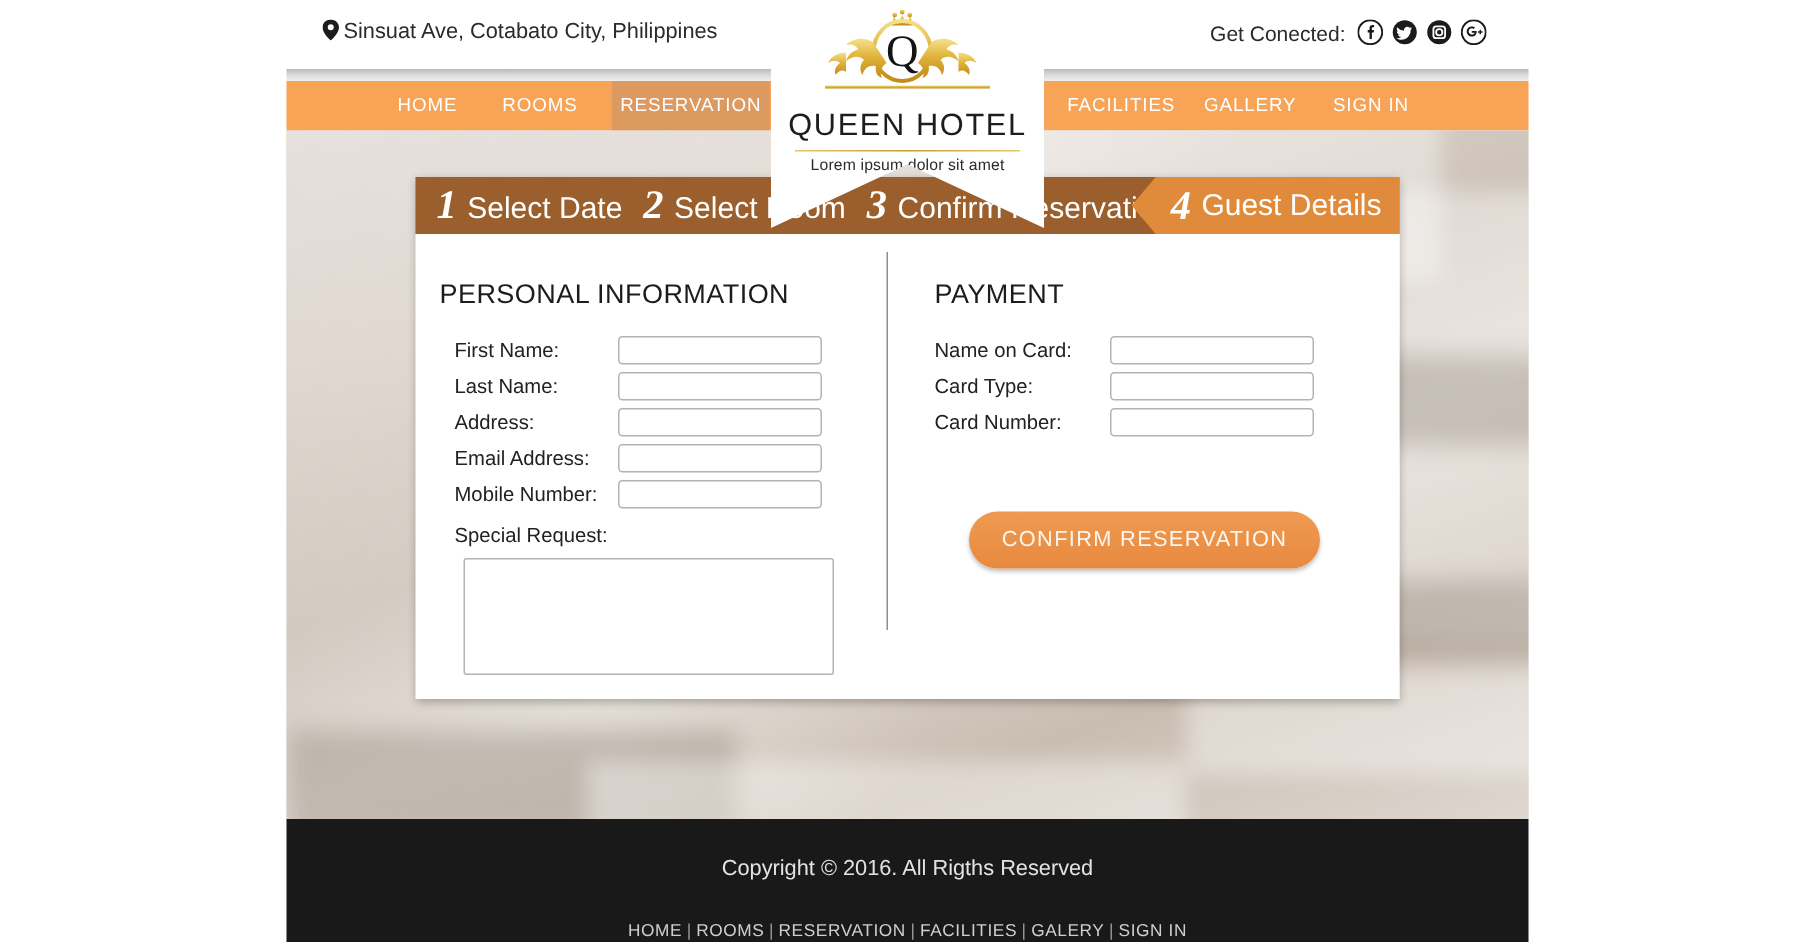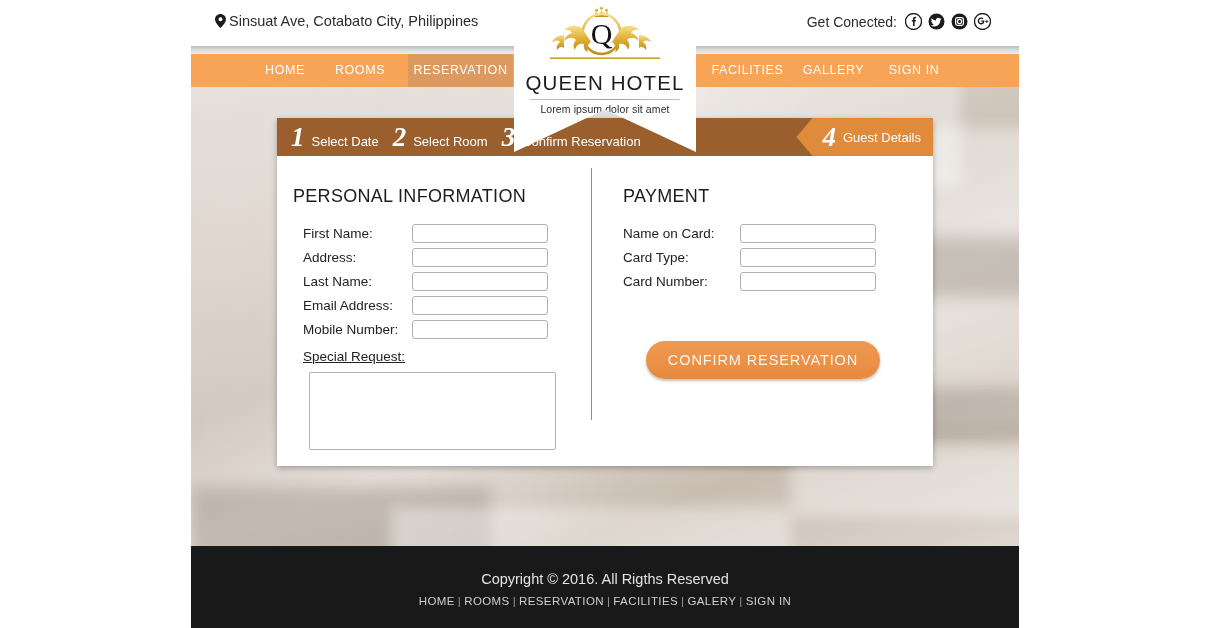--- a/index.html
+++ b/index.html
@@ -131,21 +131,21 @@
     display: flex; align-items: baseline; gap: 7px;
     padding: 0 0 0 14px; white-space: nowrap;
   }
   .step .num {
     font-family: "Liberation Serif", serif;
     font-style: italic; font-weight: bold;
     font-size: 27px; color: #ffffff;
     line-height: 1;
   }
   .step .txt {
-    font-size: 13px; color: #ffffff;
+    font-size: 20px; color: #ffffff;
   }
   .step.current {
     position: absolute; right: 0; top: 0; height: 38px;
     background: #e08a3c;
     align-items: center;
     padding-left: 26px; padding-right: 12px;
     clip-path: polygon(16px 0, 100% 0, 100% 100%, 16px 100%, 0 50%);
   }
 
   .panel {
@@ -179,21 +179,21 @@
   .col-right .flabel { width: 117px; }
   .finput {
     width: 136px; height: 19px;
     border: 1px solid #b3b3b3; border-radius: 3px;
     background: #fff; outline: none;
     font-family: "Liberation Sans", sans-serif;
     font-size: 12px; padding: 0 4px;
   }
   .sr-label {
     font-size: 13.5px; color: #222;
-    padding-left: 10px; margin: 10px 0 8px; text-decoration: underline;
+    padding-left: 10px; margin: 10px 0 8px;
   }
   .sr-area {
     display: block; margin-left: 16px;
     width: 247px; height: 78px;
     border: 1px solid #b3b3b3; border-radius: 2px;
     background: #fff; outline: none; resize: none;
     font-family: "Liberation Sans", sans-serif;
     font-size: 12px; padding: 4px;
   }
   .confirm-wrap { margin-top: 50px; text-align: center; padding-right: 12px; }
@@ -216,21 +216,21 @@
     background: #191919;
     text-align: center;
   }
   .copy {
     font-size: 14.5px; color: #e3e3e3;
     padding-top: 25px;
   }
   .flinks {
     font-size: 11.5px; color: #cfcfcf;
     letter-spacing: .4px;
-    margin-top: 8px;
+    margin-top: 28px;
   }
   .flink { cursor: pointer; }
   .fsep { margin: 0 3px; color: #9a9a9a; }
 </style>
 </head>
 <body>
 
 <div id="page">
 
   <div class="topbar">
@@ -346,25 +346,25 @@
       <div class="divider"></div>
 
       <div class="col-left">
         <h2 class="sec-title">PERSONAL INFORMATION</h2>
 
         <div class="frow">
           <span class="flabel">First Name:</span>
           <input class="finput" type="text" value="" style="">
         </div>
         <div class="frow">
+          <span class="flabel">Last Name:</span>
+          <input class="finput" type="text" value="" style="">
+        </div>
+        <div class="frow">
           <span class="flabel">Address:</span>
-          <input class="finput" type="text" value="" style="">
-        </div>
-        <div class="frow">
-          <span class="flabel">Last Name:</span>
           <input class="finput" type="text" value="" style="">
         </div>
         <div class="frow">
           <span class="flabel">Email Address:</span>
           <input class="finput" type="text" value="" style="">
         </div>
         <div class="frow">
           <span class="flabel">Mobile Number:</span>
           <input class="finput" type="text" value="" style="">
         </div>

